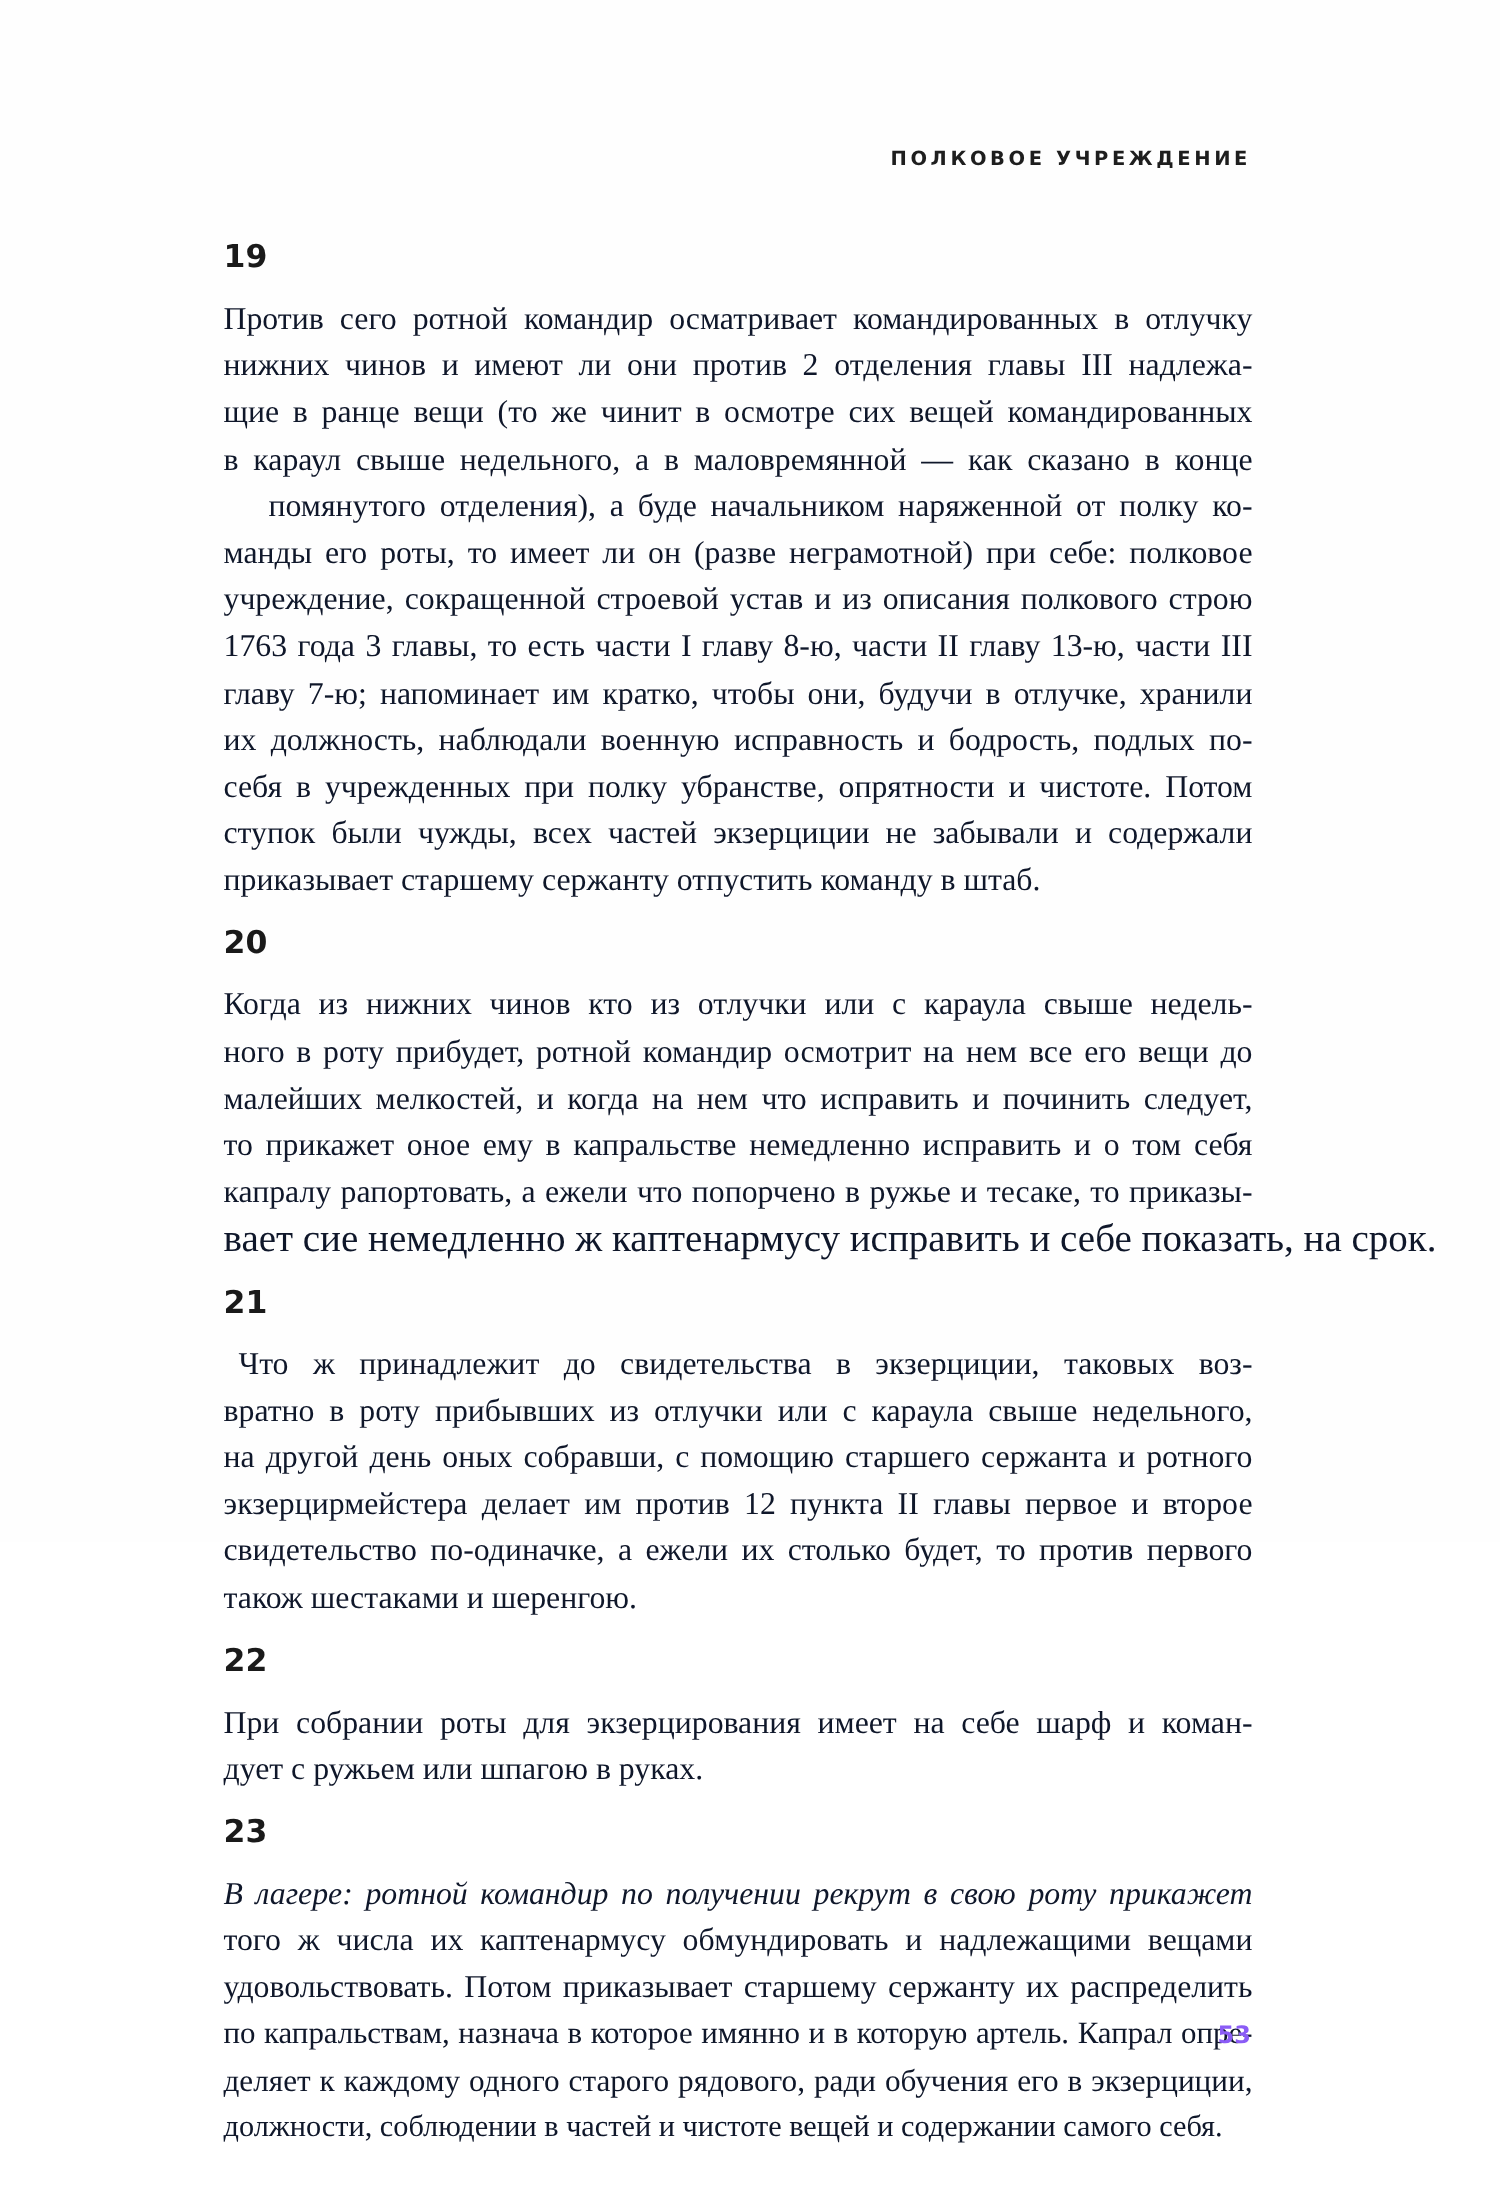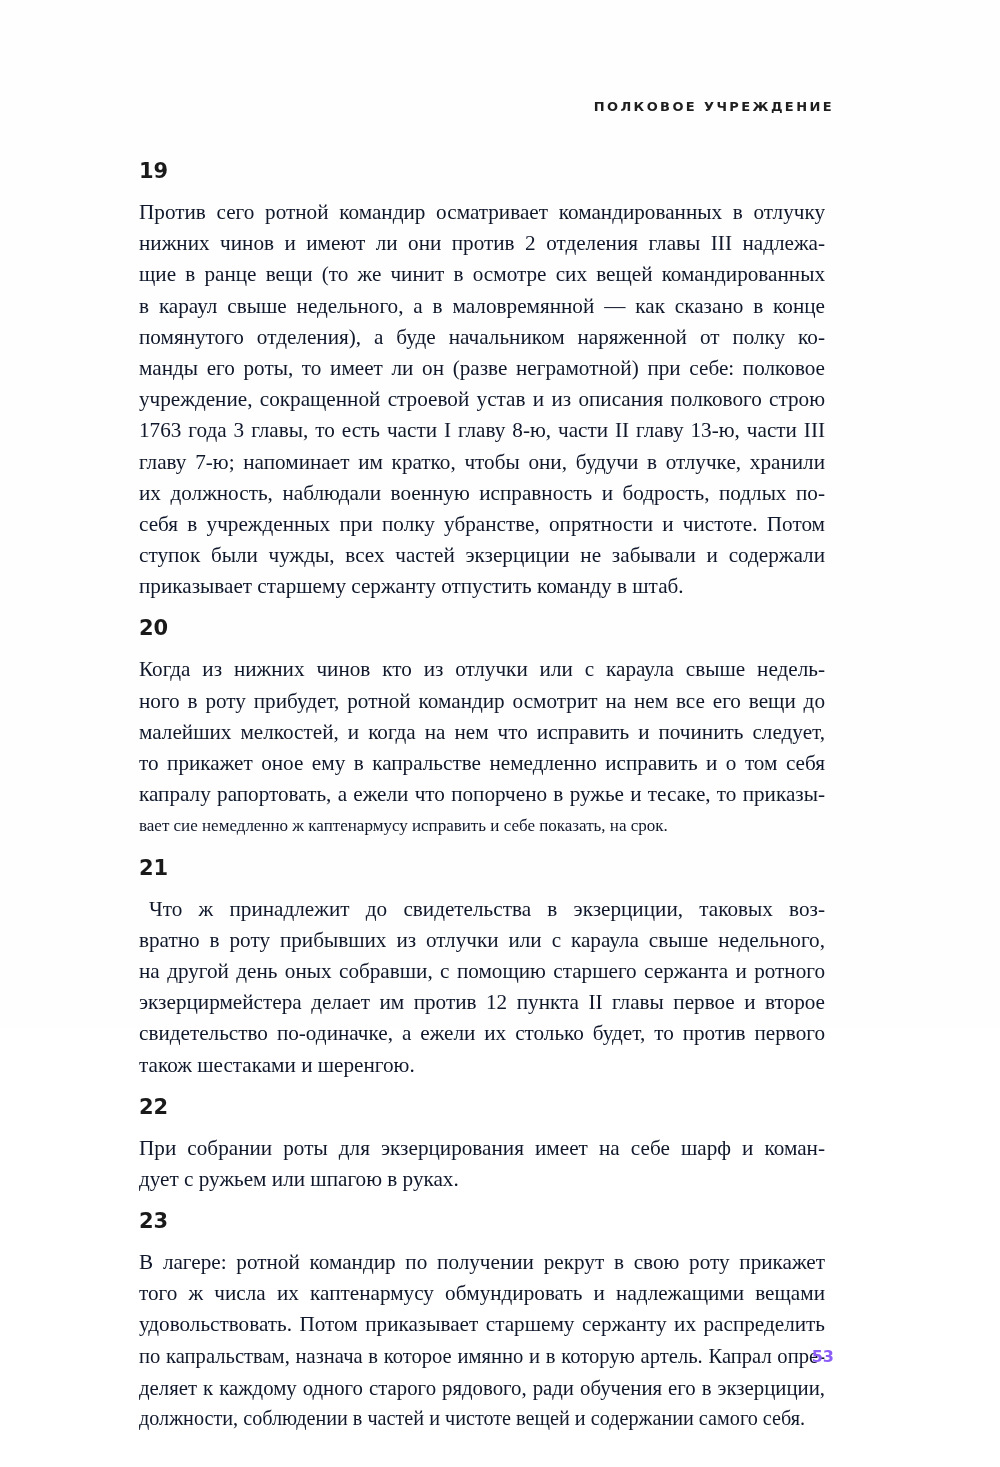--- a/index.html
+++ b/index.html
@@ -26,21 +26,21 @@
       right: 166px;
       top: 99px;
       font-family: "DejaVu Sans", sans-serif;
       font-weight: bold;
       font-size: 13px;
       letter-spacing: 2.4px;
       color: #1e1e1e;
     }
     .text-block {
       position: absolute;
-      left: 139px;
+      left: 149px;
       top: 155px;
       width: 686px;
     }
     .section-number {
       font-family: "DejaVu Sans", sans-serif;
       font-weight: bold;
       font-size: 21px;
       line-height: 32px;
       color: #1a1a1a;
       margin: 0 0 10px 0;
@@ -84,40 +84,40 @@
   <div class="running-head">ПОЛКОВОЕ УЧРЕЖДЕНИЕ</div>
 
   <div class="text-block" id="text-block">
       <div class="section">
         <div class="section-number">19</div>
         <div class="para">
           <span class="line first" style="padding-left: 0px; margin-left: 0px; display: block; font-size: 21.2px;">Против сего ротной командир осматривает командированных в отлучку</span>
           <span class="line" style="display: block; font-size: 21.2px;">нижних чинов и имеют ли они против 2 отделения главы III надлежа-</span>
           <span class="line" style="display: block; font-size: 21.2px;">щие в ранце вещи (то же чинит в осмотре сих вещей командированных</span>
           <span class="line" style="display: block; font-size: 21.2px;">в караул свыше недельного, а в маловремянной — как сказано в конце</span>
-          <span class="line" style="display: block; font-size: 21.2px;">помянутого отделения), а буде начальником наряженной от полку ко-</span>
+          <span class="line" style="display: block; font-size: 21.2px; margin-left: 30px;">помянутого отделения), а буде начальником наряженной от полку ко-</span>
           <span class="line" style="display: block; font-size: 21.2px;">манды его роты, то имеет ли он (разве неграмотной) при себе: полковое</span>
           <span class="line" style="display: block; font-size: 21.2px;">учреждение, сокращенной строевой устав и из описания полкового строю</span>
           <span class="line" style="display: block; font-size: 21.2px;">1763 года 3 главы, то есть части I главу 8-ю, части II главу 13-ю, части III</span>
           <span class="line" style="display: block; font-size: 21.2px;">главу 7-ю; напоминает им кратко, чтобы они, будучи в отлучке, хранили</span>
           <span class="line" style="display: block; font-size: 21.2px;">их должность, наблюдали военную исправность и бодрость, подлых по-</span>
           <span class="line" style="display: block; font-size: 21.2px;">себя в учрежденных при полку убранстве, опрятности и чистоте. Потом</span>
           <span class="line" style="display: block; font-size: 21.2px;">ступок были чужды, всех частей экзерциции не забывали и содержали</span>
           <span class="line last" style="display: block; font-size: 21.2px;">приказывает старшему сержанту отпустить команду в штаб.</span>
         </div>
       </div>
       <div class="section">
         <div class="section-number">20</div>
         <div class="para">
           <span class="line first" style="padding-left: 0px; margin-left: 0px; display: block; font-size: 21.2px;">Когда из нижних чинов кто из отлучки или с караула свыше недель-</span>
           <span class="line" style="display: block; font-size: 21.2px;">ного в роту прибудет, ротной командир осмотрит на нем все его вещи до</span>
           <span class="line" style="display: block; font-size: 21.2px;">малейших мелкостей, и когда на нем что исправить и починить следует,</span>
           <span class="line" style="display: block; font-size: 21.2px;">то прикажет оное ему в капральстве немедленно исправить и о том себя</span>
           <span class="line" style="display: block; font-size: 21.2px;">капралу рапортовать, а ежели что попорчено в ружье и тесаке, то приказы-</span>
-          <span class="line last" style="display: block; font-size: 17px; font-family: Liberation Serif, serif;">вает сие немедленно ж каптенармусу исправить и себе показать, на срок.</span>
+          <span class="line last" style="display: block; font-size: 26px; font-family: Liberation Serif, serif;">вает сие немедленно ж каптенармусу исправить и себе показать, на срок.</span>
         </div>
       </div>
       <div class="section">
         <div class="section-number">21</div>
         <div class="para">
           <span class="line first" style="padding-left: 0px; margin-left: 10px; display: block; font-size: 21.2px;">Что ж принадлежит до свидетельства в экзерциции, таковых воз-</span>
           <span class="line" style="display: block; font-size: 21.2px;">вратно в роту прибывших из отлучки или с караула свыше недельного,</span>
           <span class="line" style="display: block; font-size: 21.2px;">на другой день оных собравши, с помощию старшего сержанта и ротного</span>
           <span class="line" style="display: block; font-size: 21.2px;">экзерцирмейстера делает им против 12 пункта II главы первое и второе</span>
           <span class="line" style="display: block; font-size: 21.2px;">свидетельство по-одиначке, а ежели их столько будет, то против первого</span>
@@ -127,21 +127,21 @@
       <div class="section">
         <div class="section-number">22</div>
         <div class="para">
           <span class="line first" style="padding-left: 0px; margin-left: 0px; display: block; font-size: 21.2px;">При собрании роты для экзерцирования имеет на себе шарф и коман-</span>
           <span class="line last" style="display: block; font-size: 21.2px;">дует с ружьем или шпагою в руках.</span>
         </div>
       </div>
       <div class="section">
         <div class="section-number">23</div>
         <div class="para">
-          <span class="line first" style="padding-left: 0px; margin-left: 0px; display: block; font-size: 21.2px;">В лагере: ротной командир по получении рекрут в свою роту прикажет</span>
+          <span class="line first" style="padding-left: 0px; margin-left: 0px; display: block; font-size: 21.2px; font-style: italic;">В лагере: ротной командир по получении рекрут в свою роту прикажет</span>
           <span class="line" style="display: block; font-size: 21.2px;">того ж числа их каптенармусу обмундировать и надлежащими вещами</span>
           <span class="line" style="display: block; font-size: 21.2px;">удовольствовать. Потом приказывает старшему сержанту их распределить</span>
           <span class="line" style="display: block; font-size: 20.6px;">по капральствам, назнача в которое имянно и в которую артель. Капрал опре-</span>
           <span class="line" style="display: block; font-size: 20.8px;">деляет к каждому одного старого рядового, ради обучения его в экзерциции,</span>
           <span class="line last" style="display: block; font-size: 20.2px;">должности, соблюдении в частей и чистоте вещей и содержании самого себя.</span>
         </div>
       </div>
     </div>
 
   <div class="folio">53</div>

